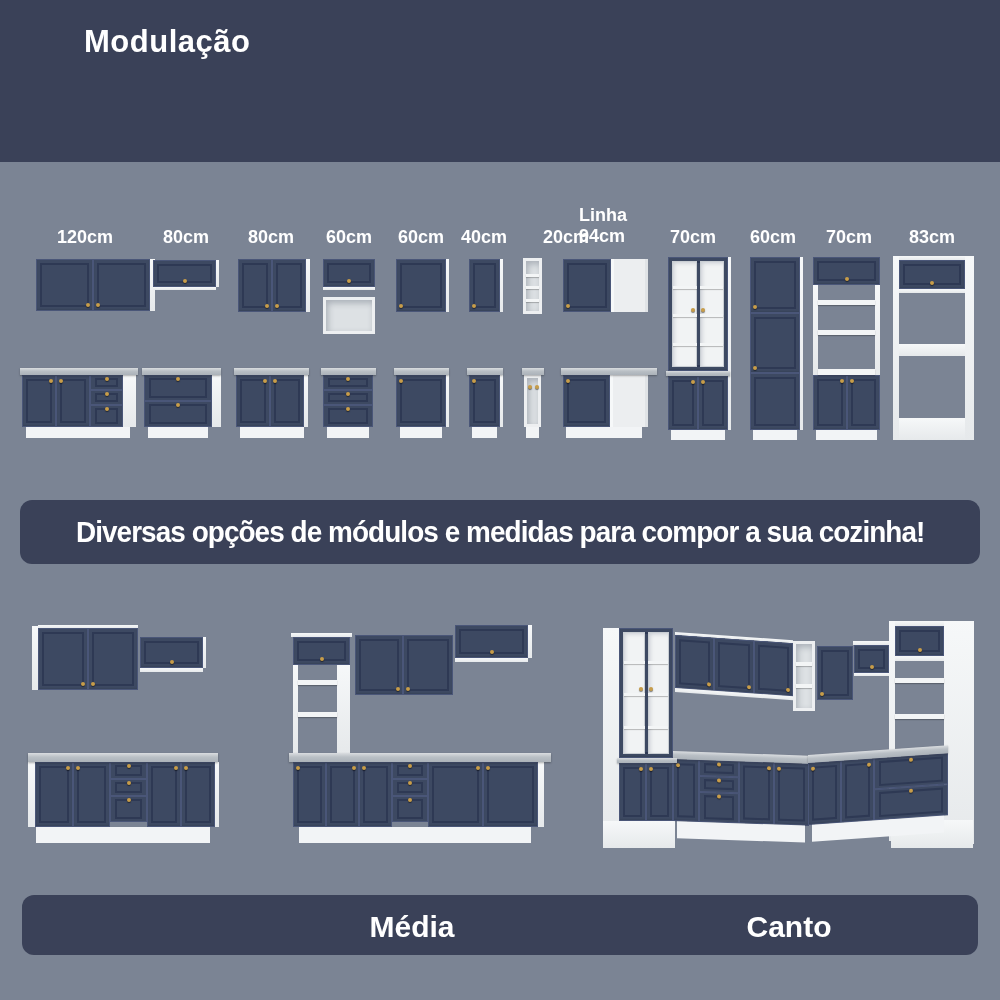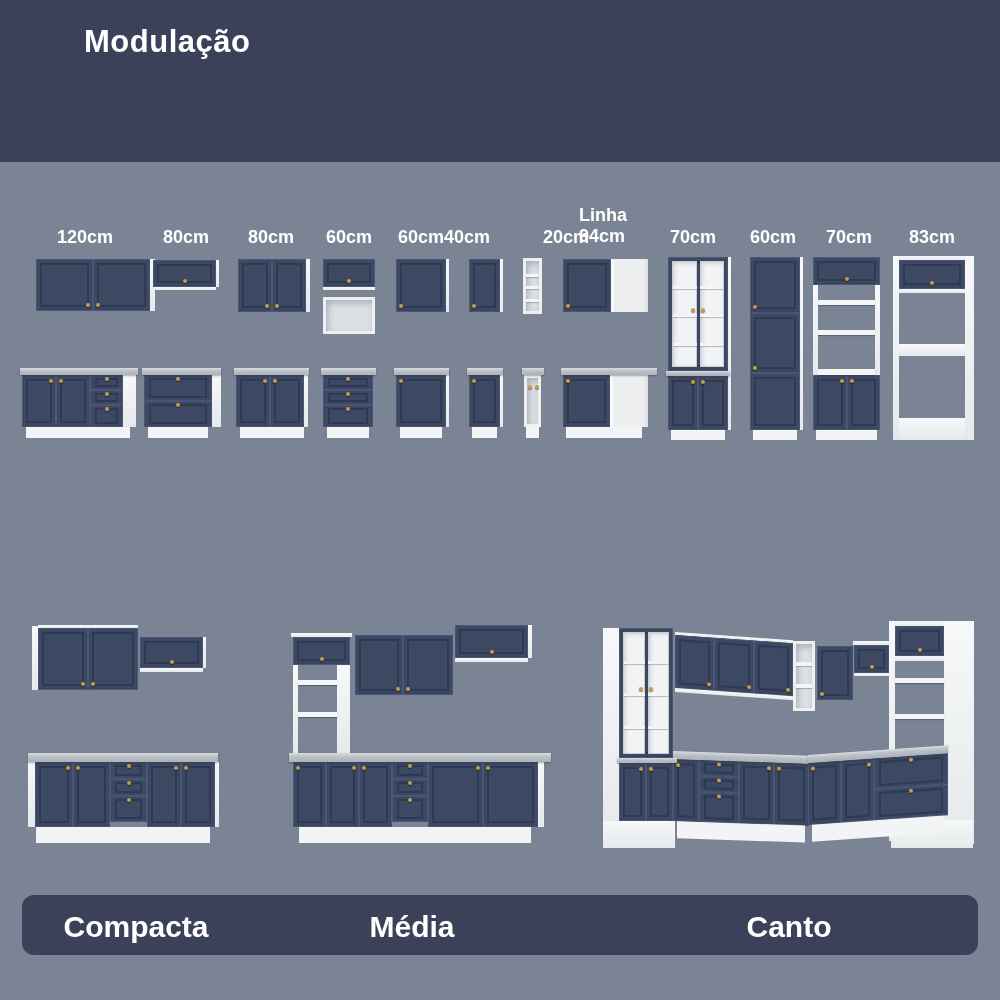--- a/index.html
+++ b/index.html
@@ -45,31 +45,33 @@
 <div id="stage">
 
   <div class="hdr"></div>
   <div class="hdr-sub">Modulação</div>
 
   <div class="mlabel" style="left:50px">120cm</div>
   <div class="mlabel" style="left:151px">80cm</div>
   <div class="mlabel" style="left:236px">80cm</div>
   <div class="mlabel" style="left:314px">60cm</div>
   <div class="mlabel" style="left:386px">60cm</div>
-  <div class="mlabel" style="left:432px">40cm</div>
+  <div class="mlabel" style="left:449px">40cm</div>
   <div class="mlabel" style="left:531px">20cm</div>
   <div class="mlabel canto" style="left:579px">Linha 94cm</div>
   <div class="mlabel" style="left:658px">70cm</div>
   <div class="mlabel" style="left:738px">60cm</div>
   <div class="mlabel" style="left:814px">70cm</div>
   <div class="mlabel" style="left:897px">83cm</div>
 
+  <div class="banner">
+    <span>Diversas opções de módulos e medidas para compor a sua cozinha!</span>
+  </div>
 
   <div class="footer"></div>
-  <div class="fname" style="left:136px">Compacta</div>
   <div class="fname" style="left:412px">Média</div>
   <div class="fname" style="left:789px">Canto</div>
 
 <div class="white" style="left: 150px; top: 259px; width: 5px; height: 52px;"></div>
     <div class="door" style="left: 36px; top: 259px; width: 57px; height: 52px;"></div>
     <div class="knob" style="left: 86px; top: 303px; width: 4px; height: 4px;"></div>
     <div class="door" style="left: 93px; top: 259px; width: 57px; height: 52px;"></div>
     <div class="knob" style="left: 96px; top: 303px; width: 4px; height: 4px;"></div>
     <div class="door" style="left: 153px; top: 260px; width: 63px; height: 27px;"></div>
     <div class="knob" style="left: 182.5px; top: 279px; width: 4px; height: 4px;"></div>

